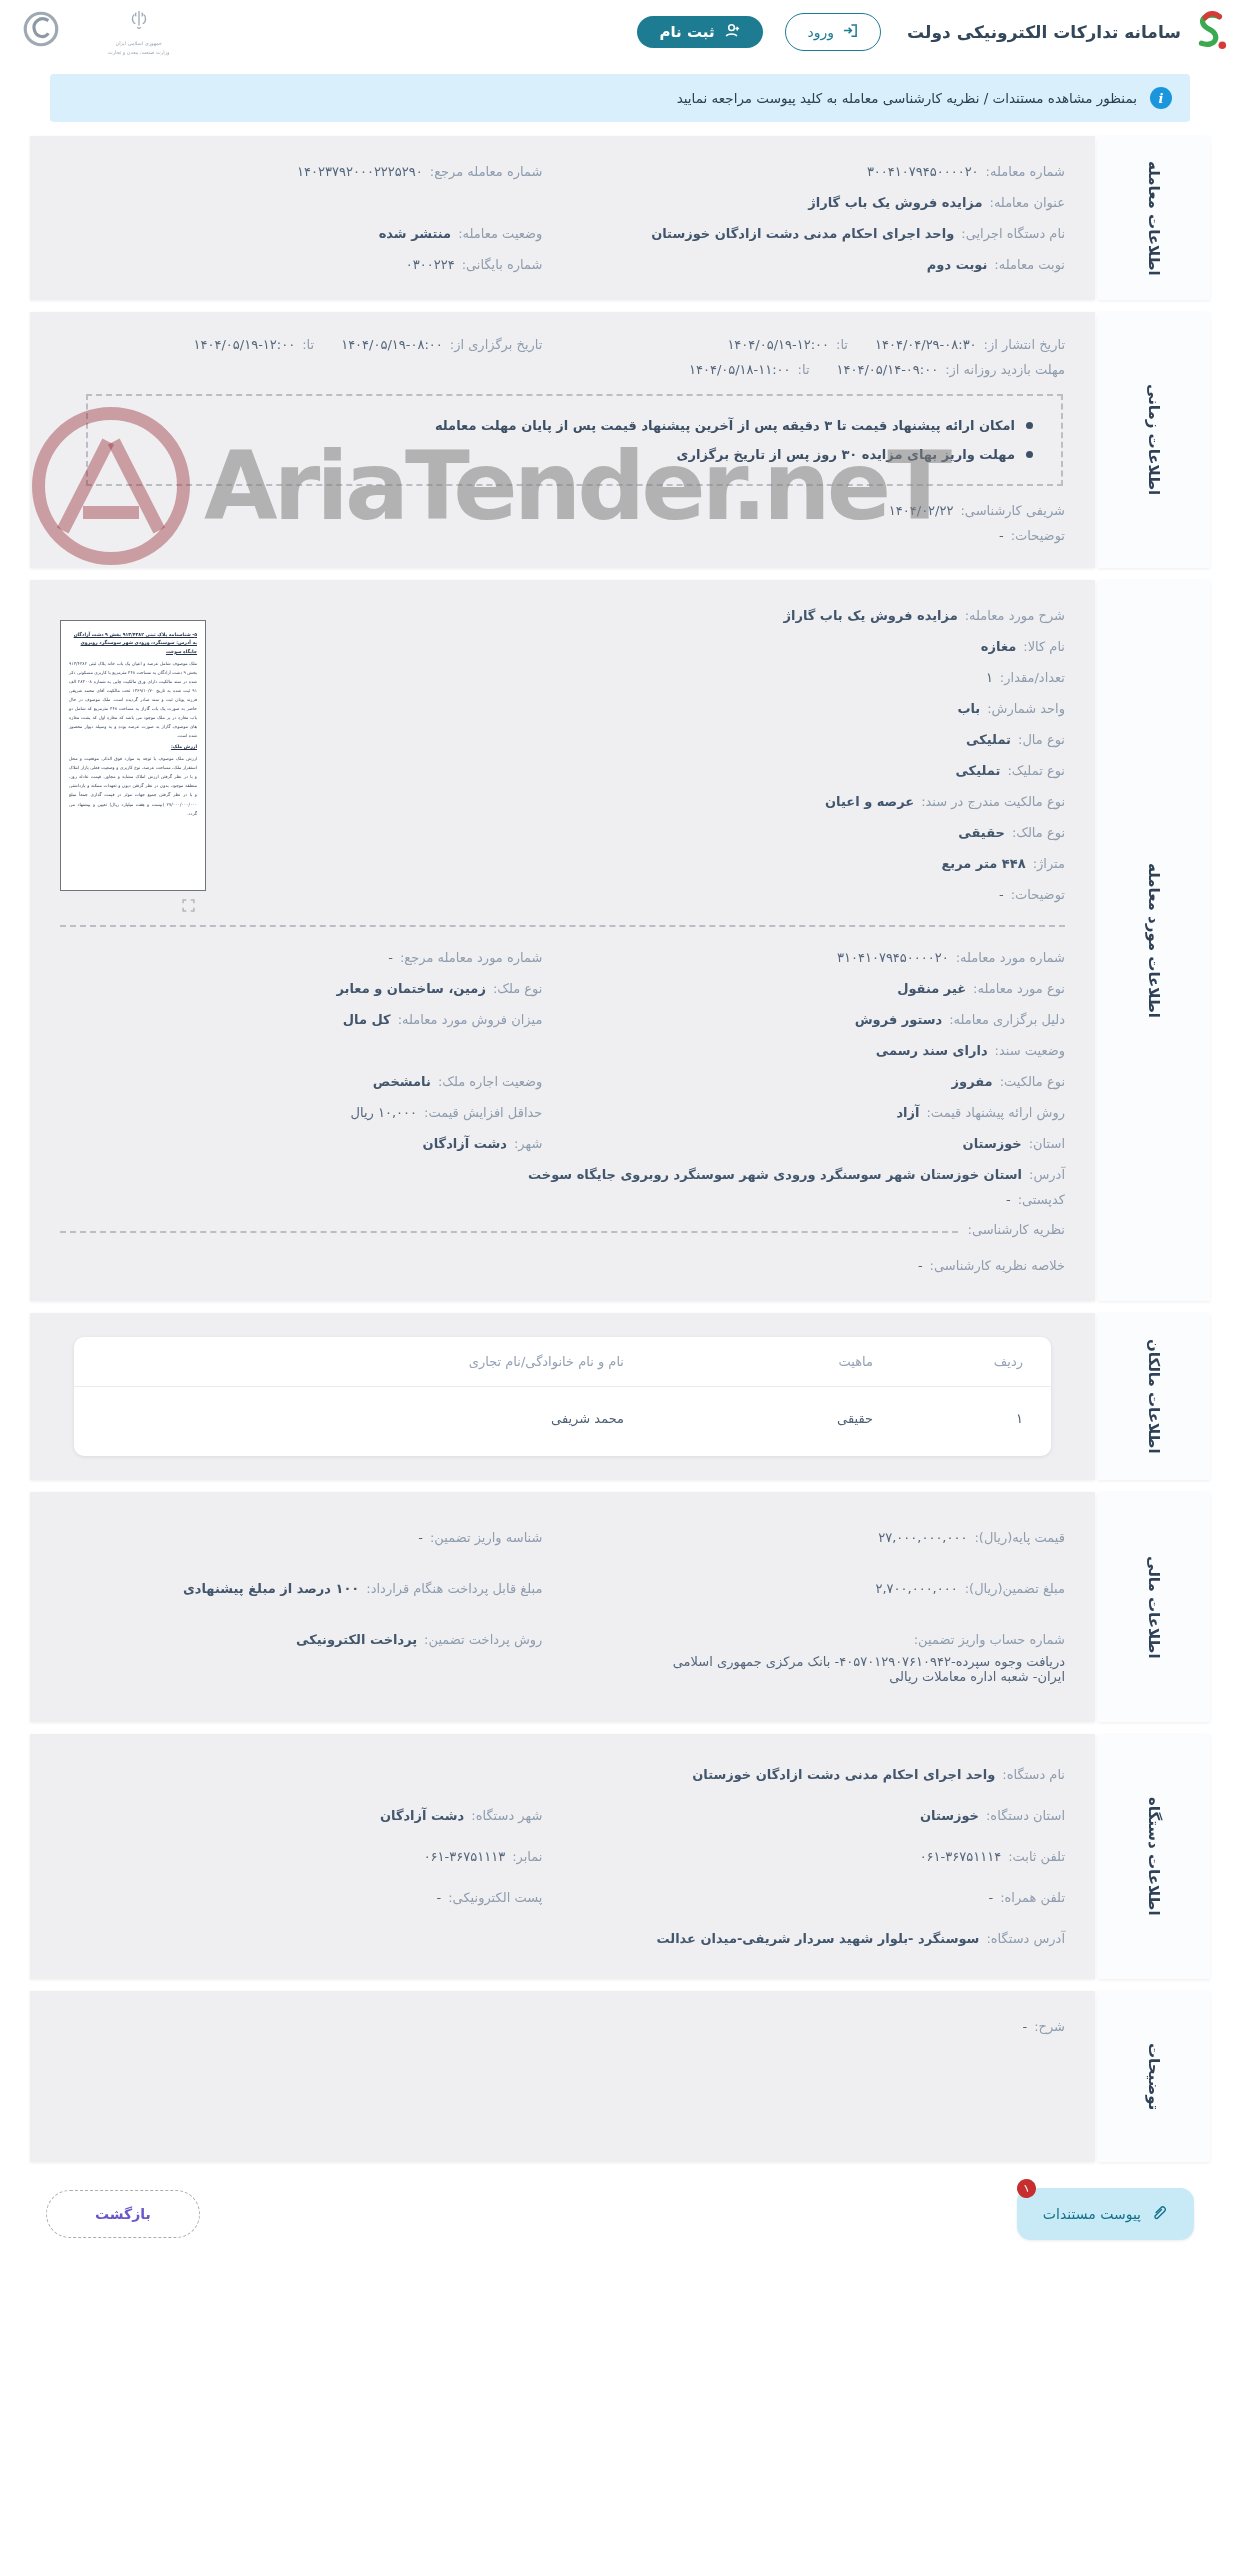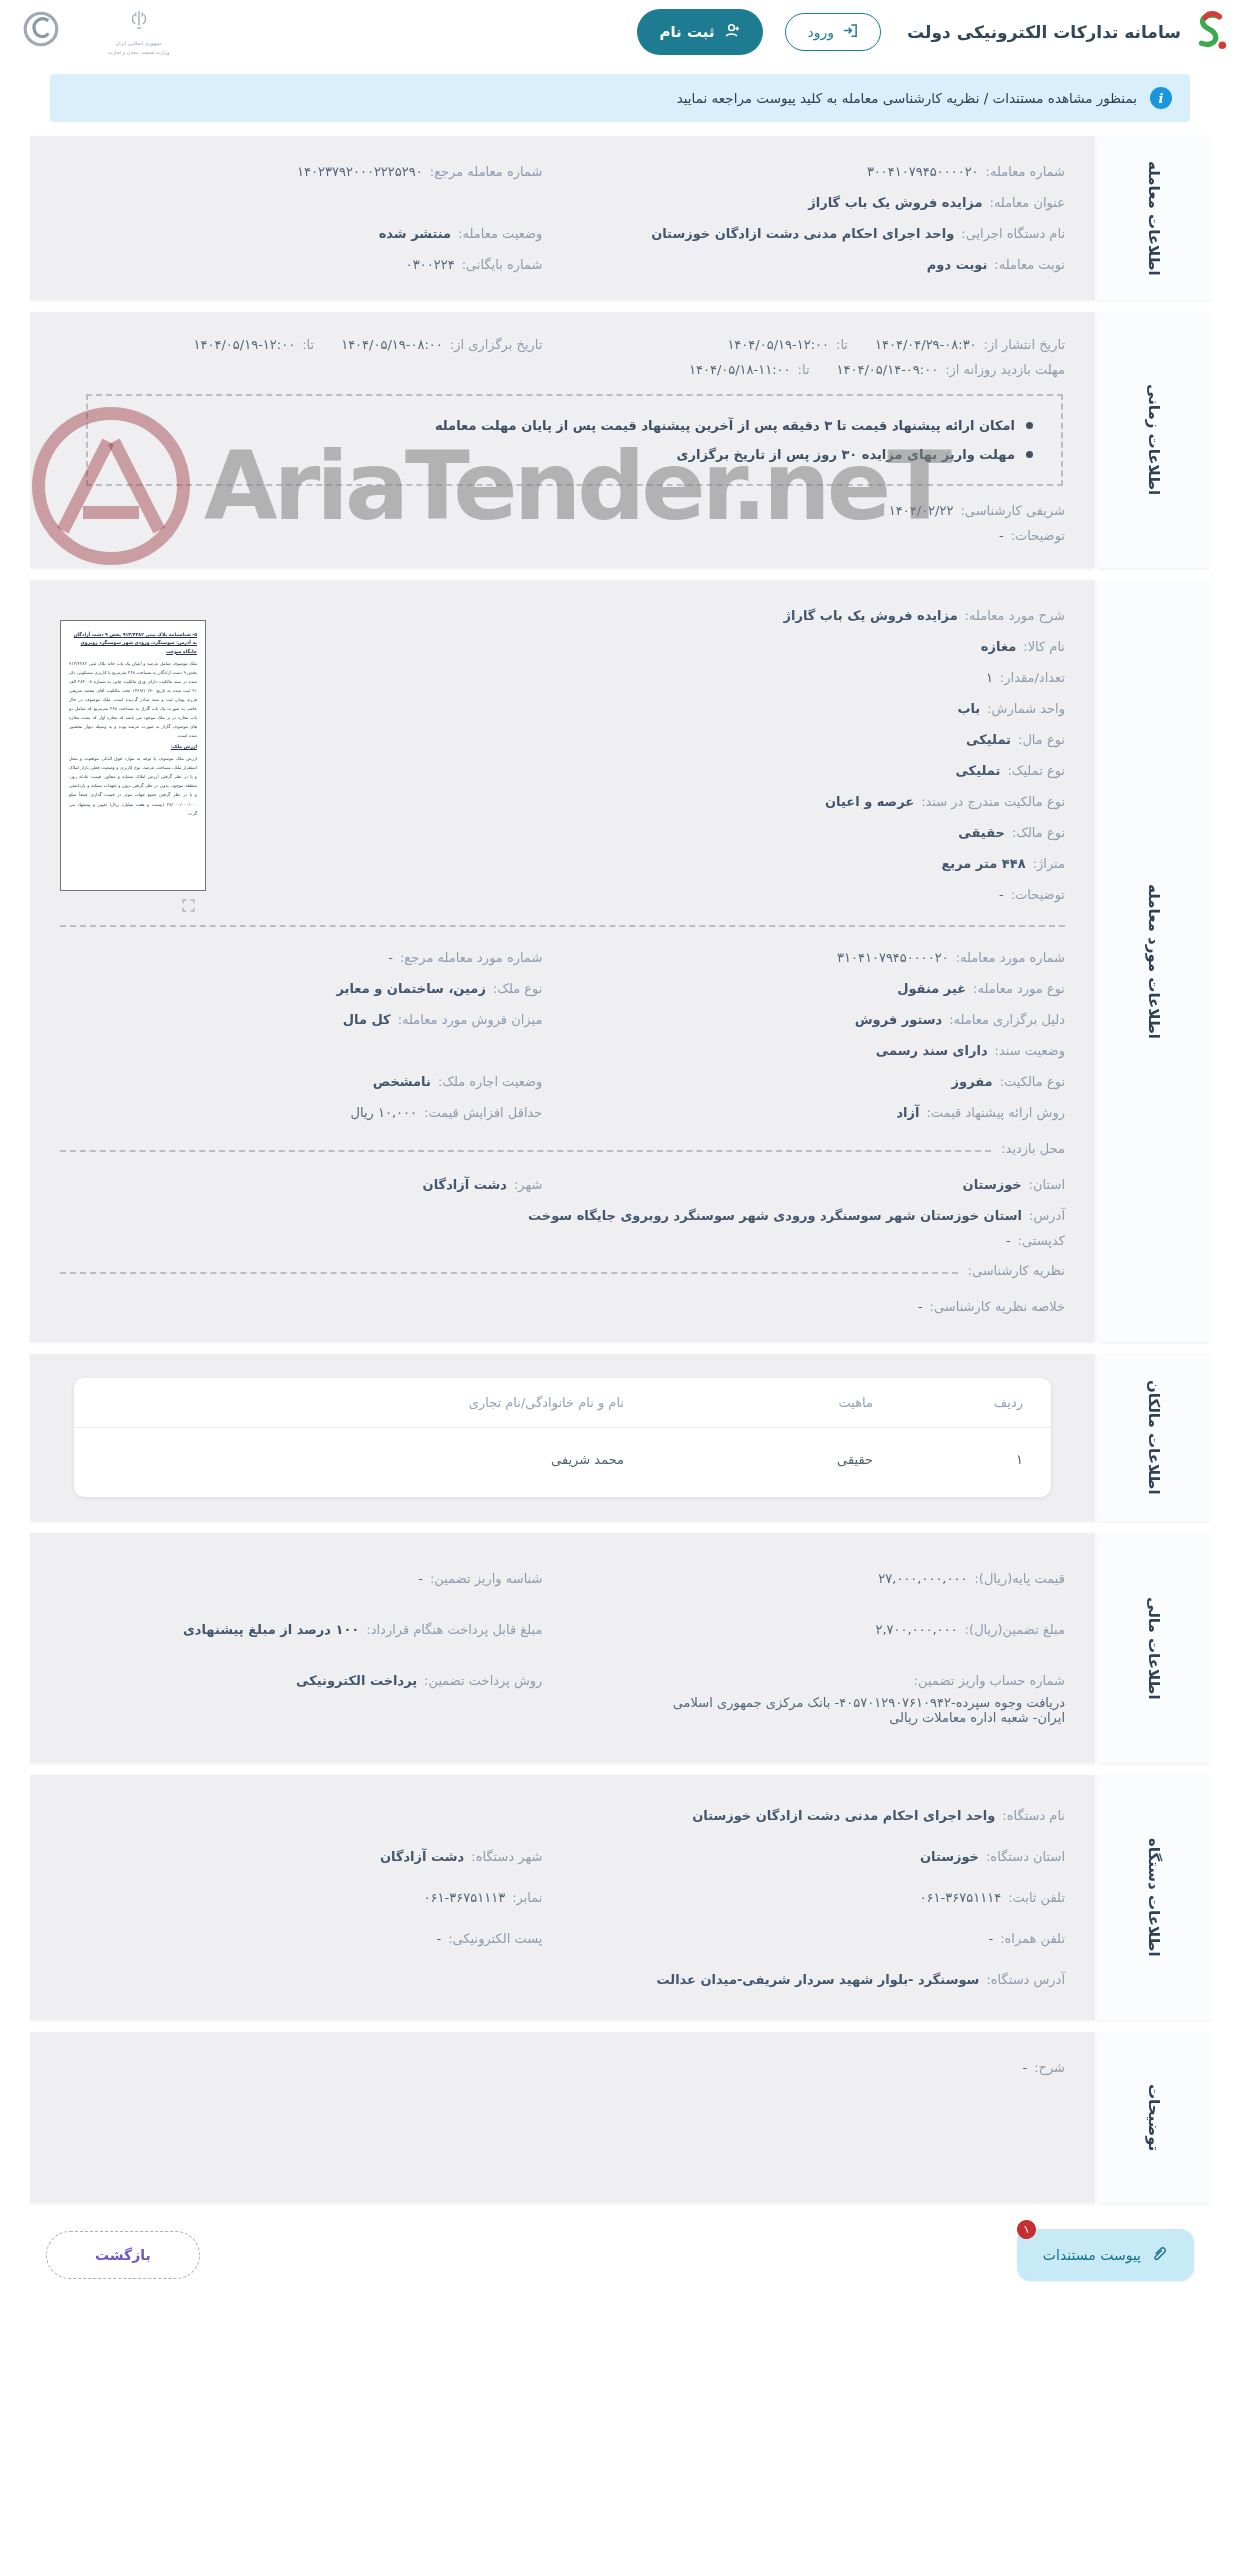--- a/index.html
+++ b/index.html
@@ -13,21 +13,21 @@
   .hdr { height: 64px; display: flex; align-items: center; padding: 0 12px; }
   .brand { display: flex; align-items: center; gap: 9px; }
   .brand-title { font-size: 17px; color: #33475b; font-weight: 600; text-align: center; }
   .hdr-btns { display: flex; align-items: center; gap: 22px; margin-right: 26px; }
   .btn-outline {
     height: 38px; border: 1.6px solid #1d7c92; color: #1d7c92; background: #fff;
     border-radius: 20px; padding: 0 22px; display: flex; align-items: center; gap: 9px;
     font-size: 14px; cursor: pointer; font-family: inherit;
   }
   .btn-solid {
-    height: 46px; background: #1d7c92; color: #fff; border: none;
+    height: 32px; background: #1d7c92; color: #fff; border: none;
     border-radius: 23px; padding: 0 22px; display: flex; align-items: center; gap: 9px;
     font-size: 15px; font-weight: 600; cursor: pointer; font-family: inherit;
   }
   .left-logos { margin-right: auto; display: flex; align-items: flex-start; gap: 46px; padding-left: 8px; }
   .gov { display: flex; flex-direction: column; align-items: center; gap: 2px; color: #9aa7b3; }
   .gov-cap { font-size: 5px; color: #9aa7b3; line-height: 1.5; text-align: center; }
   
   .notice {
     margin: 10px 50px 14px; background: #d9effb; border-radius: 4px; min-height: 48px;
     display: flex; align-items: center; gap: 13px; padding: 0 18px;
@@ -412,24 +412,20 @@
       <div class="fp w1">
           <span class="lab">روش ارائه پیشنهاد قیمت:</span>
           <span class="val b">آزاد</span>
         </div>
       <div class="fp">
           <span class="lab">حداقل افزایش قیمت:</span>
           <span class="val">۱۰,۰۰۰ ریال</span>
         </div>
     </div>
 
-    <div class="dashrow">
-      <span class="lab">محل بازدید:</span>
-      <span class="dashline"></span>
-    </div>
     <div class="frow">
       <div class="fp w1">
           <span class="lab">استان:</span>
           <span class="val b">خوزستان</span>
         </div>
       <div class="fp">
           <span class="lab">شهر:</span>
           <span class="val b">دشت آزادگان</span>
         </div>
     </div>

